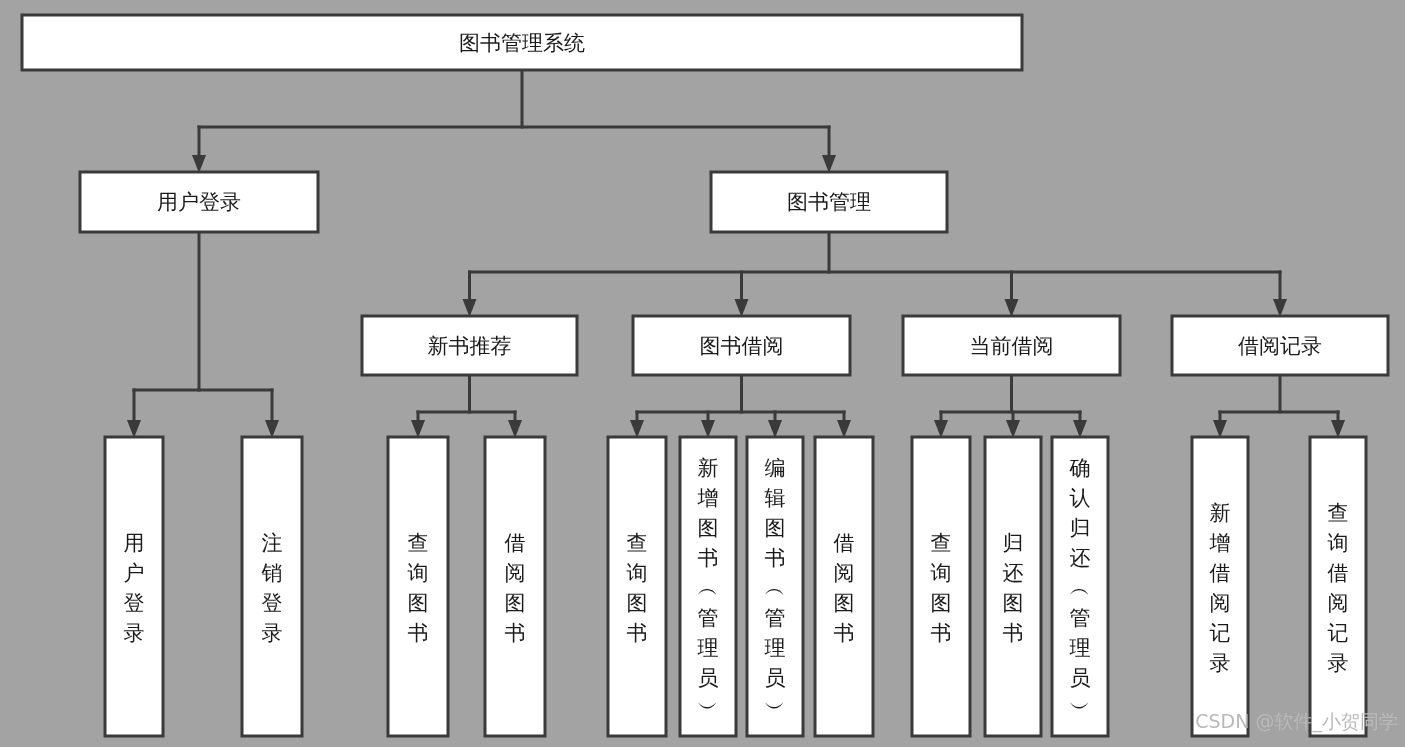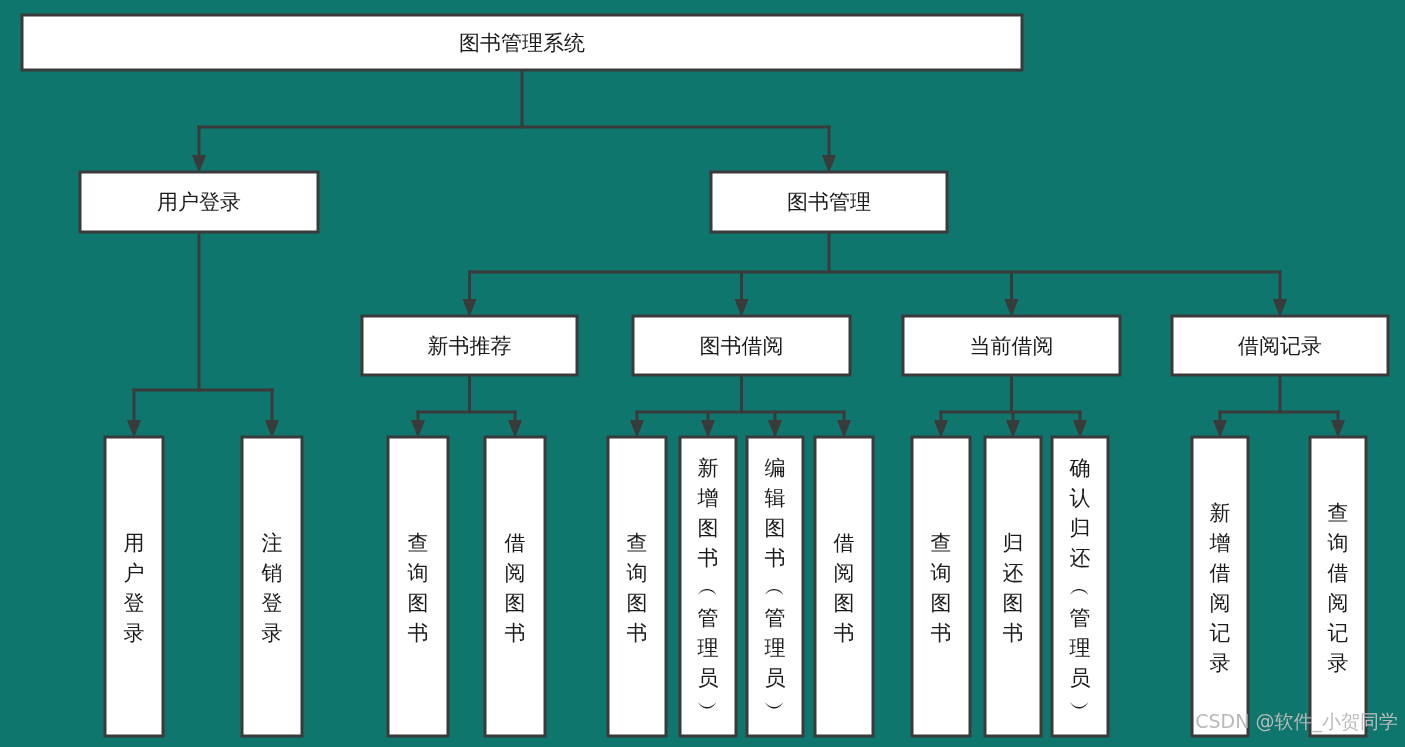--- a/index.html
+++ b/index.html
@@ -8,21 +8,21 @@
     padding: 0;
     background: #ffffff;
   }
   body {
     font-family: "DejaVu Sans", "Liberation Sans", sans-serif;
   }
   #diagram-root {
     position: relative;
     width: 1405px;
     height: 747px;
-    background: #0f766e;
+    background: #a3a3a3;
     overflow: hidden;
   }
   svg.tree-canvas {
     position: absolute;
     left: 0;
     top: 0;
     width: 1405px;
     height: 747px;
     display: block;
   }

